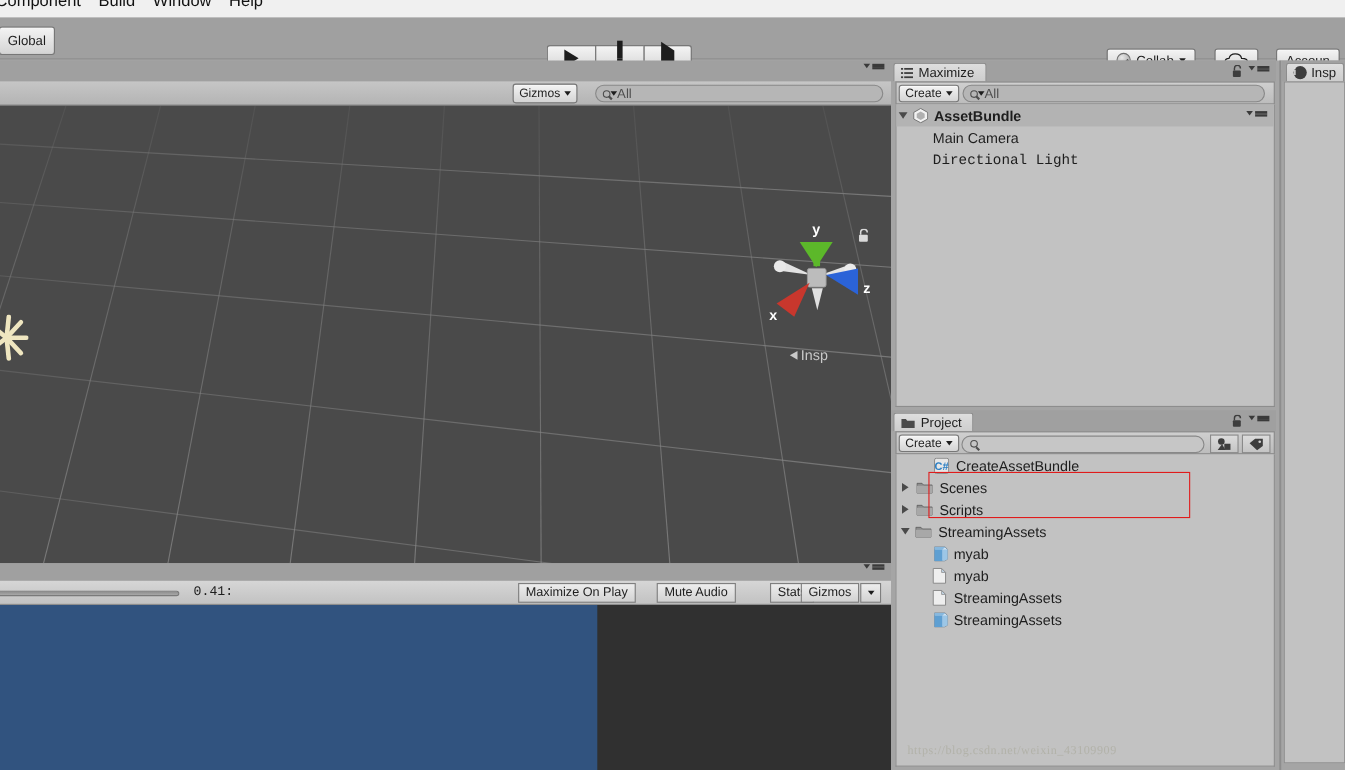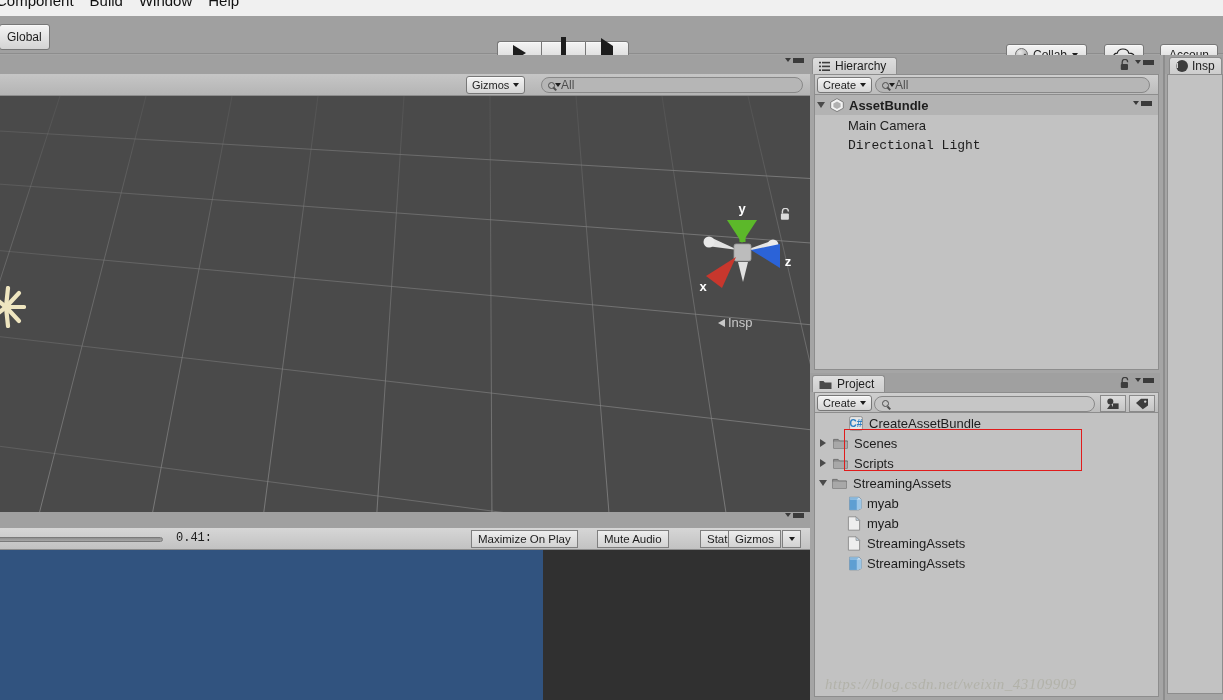--- a/index.html
+++ b/index.html
@@ -174,22 +174,22 @@
     background:linear-gradient(#dcdcdc,#c4c4c4); border:1px solid #8a8a8a;
     display:flex; align-items:center; justify-content:center;
   }
   .proj-list { position:absolute; left:4px; top:40px; width:345px; height:284px; background:#c2c2c2; border:1px solid #8d8d8d; border-top:none; overflow:hidden; }
   .redbox {
     position:absolute; left:29px; top:16px; width:238px; height:42px;
     border:1.5px solid #e01b1b; pointer-events:none;
   }
   .watermark {
     position:absolute; left:10px; top:263px; width:340px;
-    font-family:"Liberation Serif", serif; font-size:15px;
-    color:rgba(160,160,140,0.45); white-space:nowrap; letter-spacing:.5px;font-style:italic;
+    font-family:"Liberation Serif", serif; font-size:11px;
+    color:rgba(160,160,140,0.45); white-space:nowrap; letter-spacing:.5px;
   }
 
   
   .inspector { position:absolute; left:1165px; top:55px; width:58px; height:645px; background:#a5a5a5; }
   .insp-head { position:absolute; left:0; top:0; width:58px; height:19px; background:#a0a0a0; }
   .insp-tab {
     position:absolute; left:4px; top:2px; height:17px; padding:0 6px;
     background:linear-gradient(#dedede,#cdcdcd); border:1px solid #8d8d8d;
     border-bottom:none; border-radius:3px 3px 0 0;
     display:flex; align-items:center; gap:4px; font-size:12px; white-space:nowrap;
@@ -393,21 +393,21 @@
           <svg class="icon" width="11" height="11" viewBox="0 0 11 11">
             <g fill="#3d3d3d">
               <rect x="0" y="0.8" width="2" height="1.6"></rect>
                 <rect x="3" y="0.8" width="8" height="1.6"></rect>
               <rect x="0" y="4.6" width="2" height="1.6"></rect>
                 <rect x="3" y="4.6" width="8" height="1.6"></rect>
               <rect x="0" y="8.4" width="2" height="1.6"></rect>
                 <rect x="3" y="8.4" width="8" height="1.6"></rect>
             </g>
           </svg>
-          <span>Hierarchy</span>
+          <span>Maximize</span>
         </div>
         <svg class="icon" style="position:absolute; right:30px; top:4px;" width="10" height="12" viewBox="0 0 10 12">
           <path d="M2.2 5 V3.2 A2.7 2.7 0 0 1 7.7 3.2" fill="none" stroke="#3d3d3d" stroke-width="1.3"></path>
           <rect x="0.8" y="5" width="7.2" height="6" rx="1" fill="#3d3d3d"></rect>
         </svg>
         <div class="panel-opt" style="right:6px; top:5px;">
           <span class="opt-caret icon"></span>
           <span class="opt-lines icon">
               <i></i>
               <i></i>

